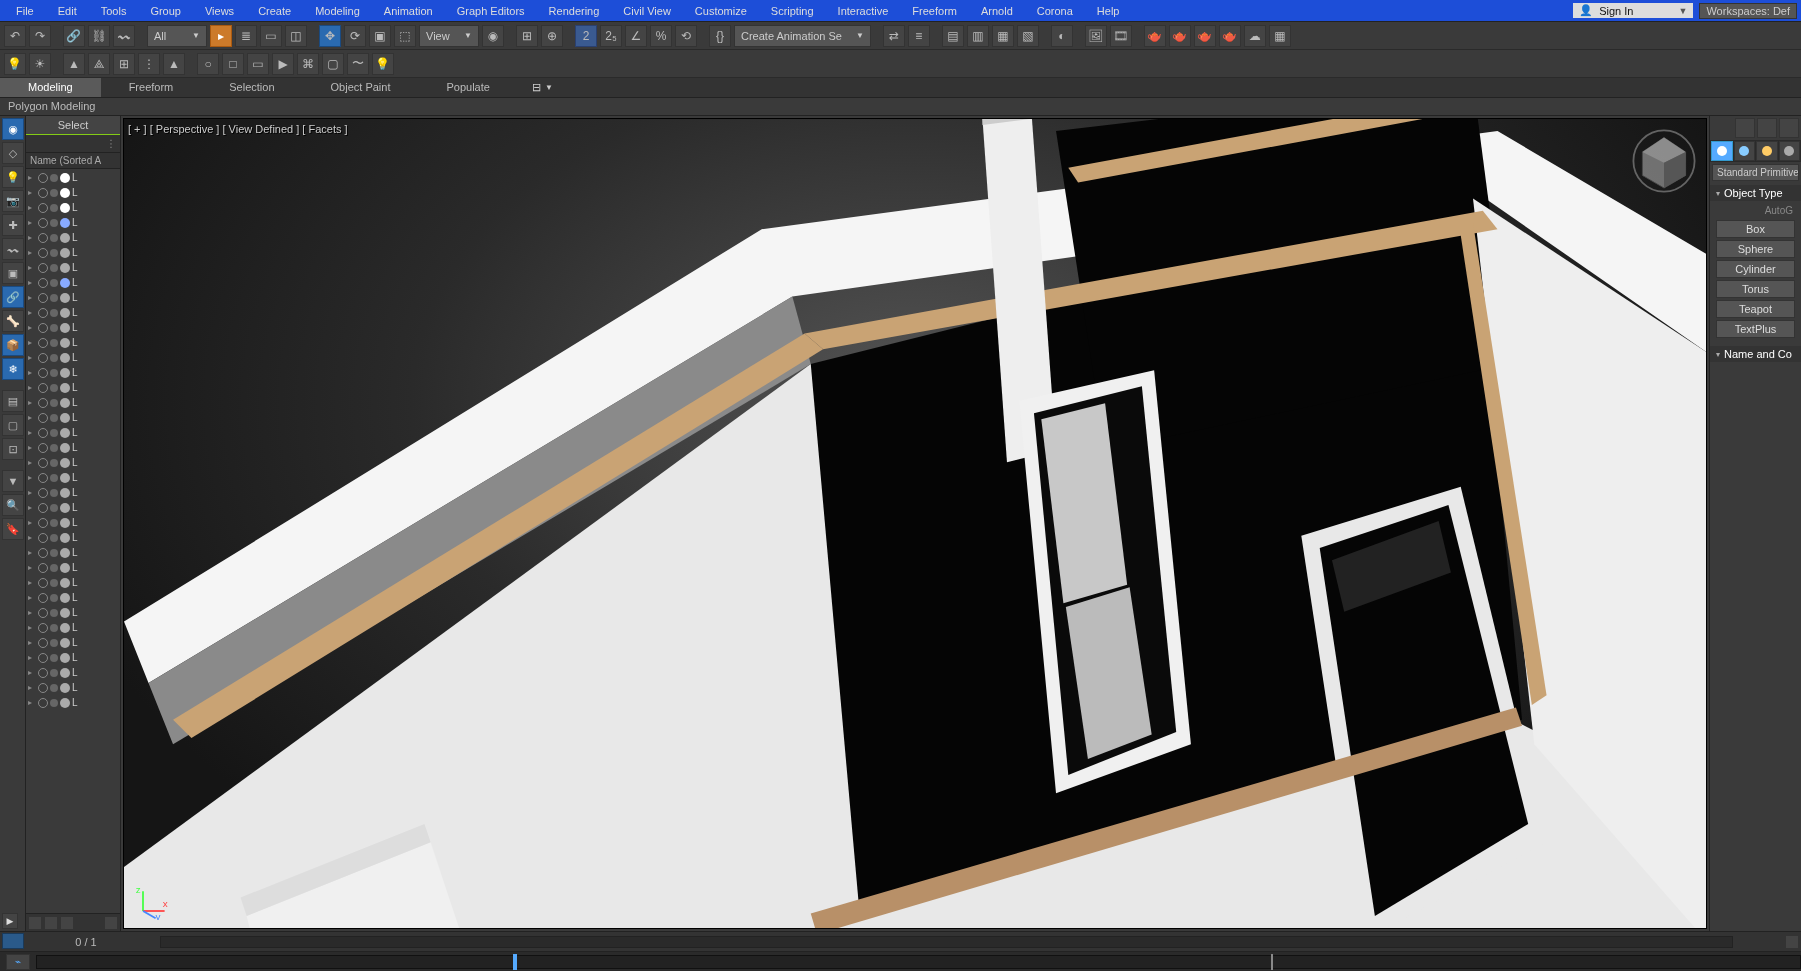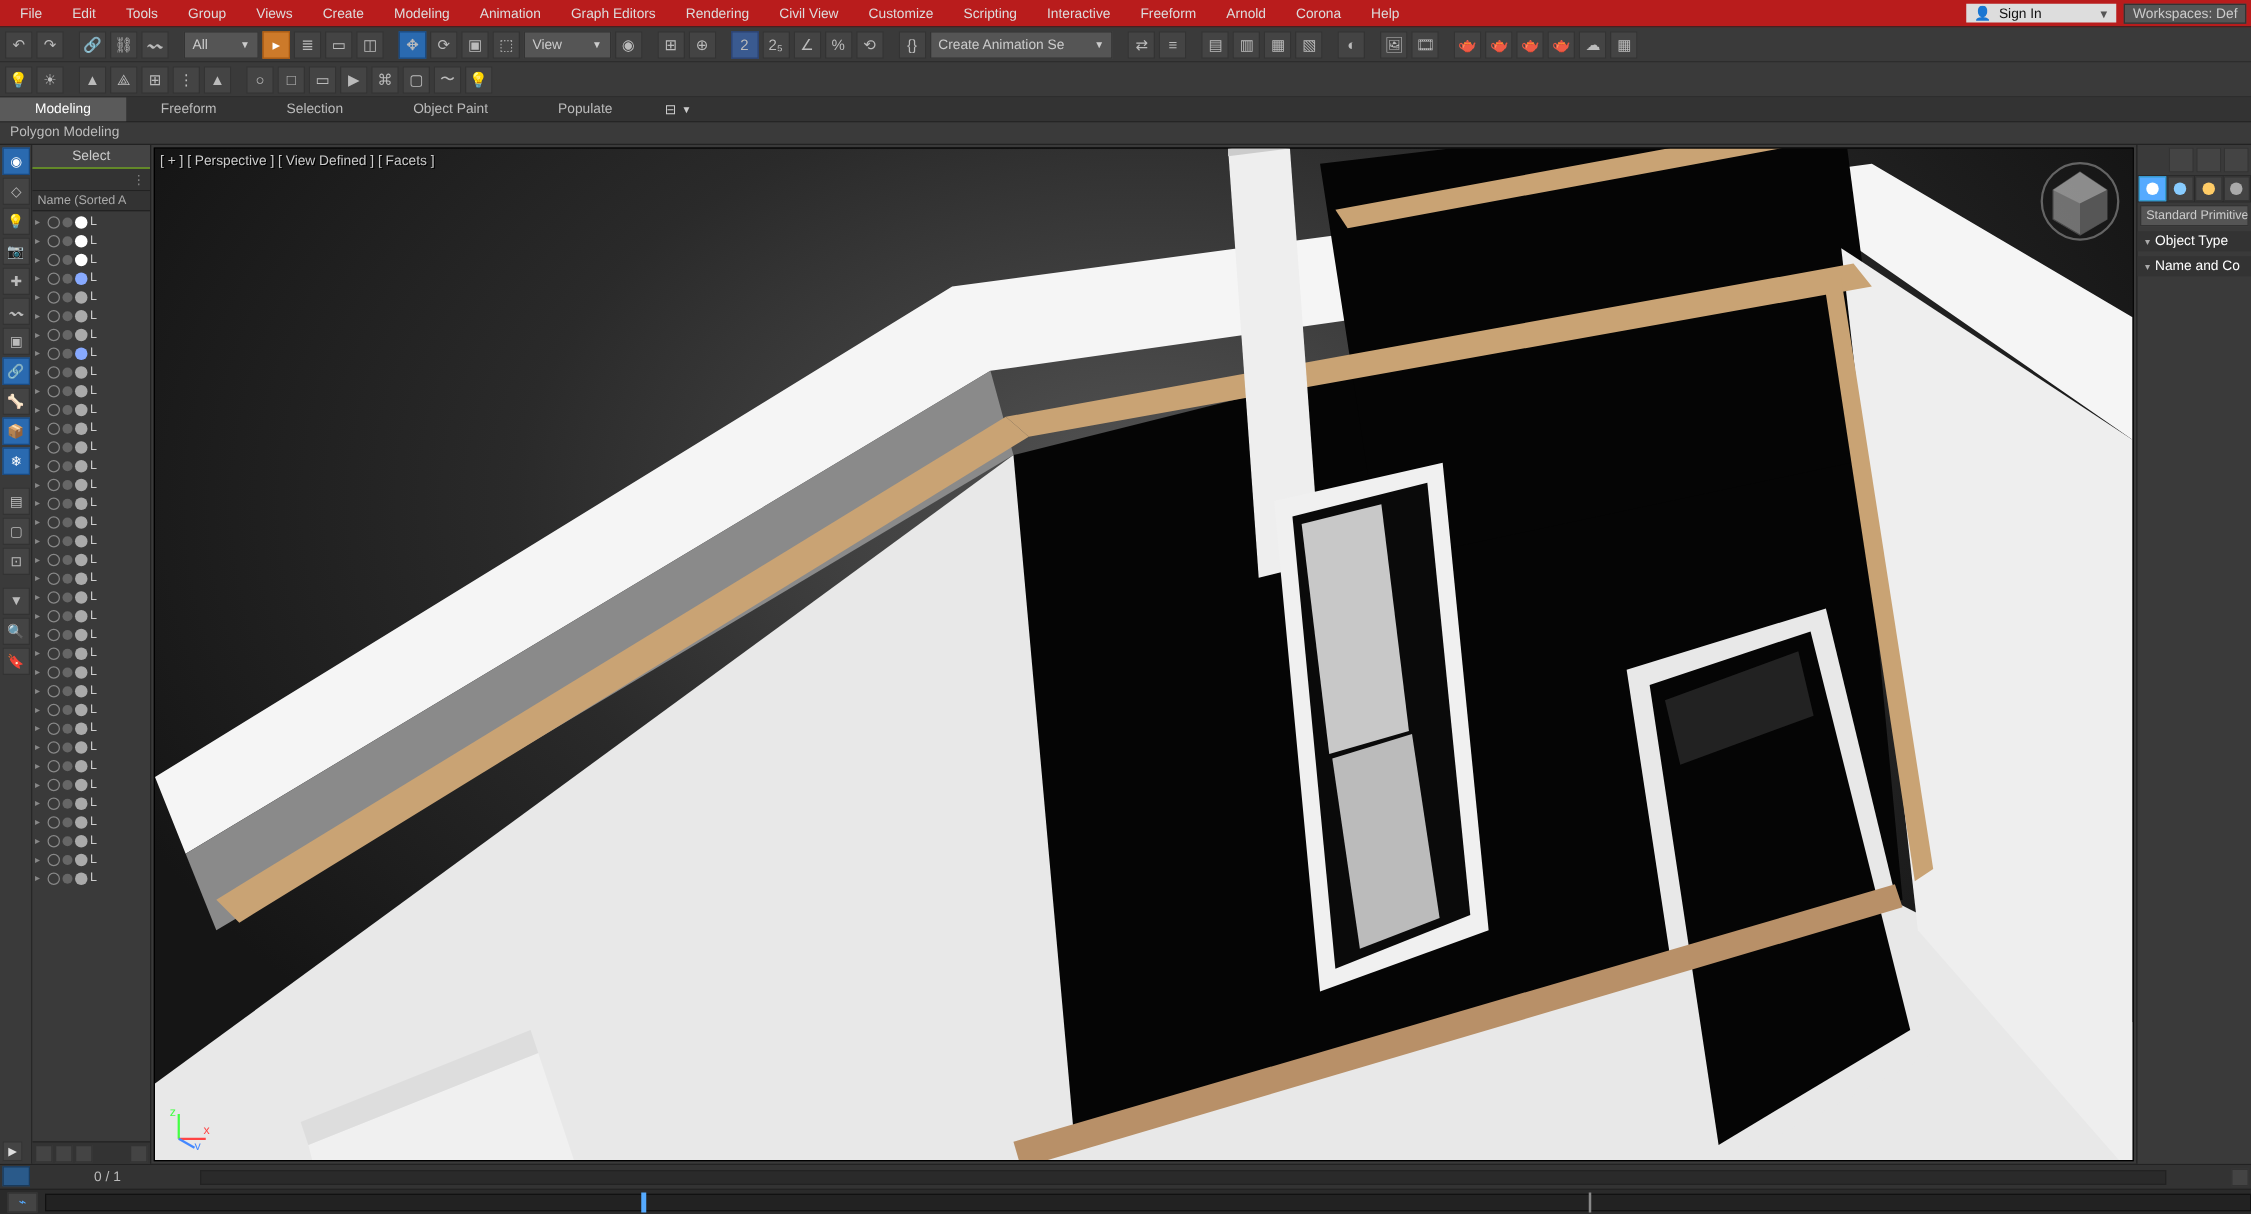--- a/index.html
+++ b/index.html
@@ -1,30 +1,30 @@
 <!DOCTYPE html>
 <html><head>
 <meta charset="utf-8">
 <style>
 * { margin: 0; padding: 0; box-sizing: border-box; font-family: "Segoe UI", Tahoma, sans-serif; font-size: 11px; user-select: none; }
 body { background: #3a3a3a; color: #ccc; overflow: hidden; width: 1801px; height: 971px; }
 
 
-.menubar { height: 22px; background: #b91c1c; display: flex; align-items: center; padding: 0 4px; border-bottom: 1px solid #222; }
+.menubar { height: 22px; background: #1d4ed8; display: flex; align-items: center; padding: 0 4px; border-bottom: 1px solid #222; }
 .menubar .mi { padding: 3px 12px; color: #ddd; cursor: pointer; }
 .menubar .spacer { flex: 1; }
 .signin { background: #ddd; color: #111; padding: 1px 6px; display: flex; align-items: center; gap: 6px; width: 120px; margin-right: 6px; }
 .signin .tri { margin-left:auto; font-size:9px; color:#555;}
 .workspaces { background: #555; padding: 1px 6px; border:1px solid #333; color:#ccc; }
 
 
 .toolbar { height: 28px; background: #3a3a3a; display: flex; align-items: center; padding: 2px 4px; gap: 3px; border-bottom: 1px solid #2a2a2a; }
 .tb-btn { width: 22px; height: 22px; background: #444; border: 1px solid #333; display:flex; align-items:center; justify-content:center; color:#bbb; font-size:12px; cursor:pointer;}
 .tb-sep { width: 6px; }
-.tb-dd { height:22px; background:#555; border:1px solid #333; color:#ccc; padding:0 6px; display:flex; align-items:center; gap:24px; min-width:60px;}
+.tb-dd { height:22px; background:#555; border:1px solid #333; color:#ccc; padding:0 6px; display:flex; align-items:center; gap:14px; min-width:60px;}
 .tb-dd .tri { font-size:8px; margin-left:auto;}
 .tb-btn.orange { background:#cc7a2a; border-color:#aa5a10; color:#fff; }
 .tb-btn.blue { background:#3a5a90; border-color:#2a4070; }
 .tb-btn.active { background:#2a6ab0; border-color:#1a4a80; }
 
 
 .ribbon { height: 20px; background: #333; display:flex; align-items:stretch; border-bottom:1px solid #222;text-align:right;}
 .ribbon .tab { padding: 3px 28px; color:#bbb; cursor:pointer; }
 .ribbon .tab.active { background:#5a5a5a; color:#fff; }
 .ribbon .end { margin-left:8px; display:flex; align-items:center; gap:4px; padding:0 6px;}
@@ -588,20 +588,29 @@
       <div class="t">
           <span class="dot" style="background:#fc6"></span>
         </div>
       <div class="t">
           <span class="dot" style="background:#aaa"></span>
         </div>
     </div>
     <div class="dd">Standard Primitive</div>
     <div class="roll">
       <div class="h">Object Type</div>
+      <div class="body">
+        <div class="chk">AutoG</div>
+        <div class="btn">Box</div>
+        <div class="btn">Sphere</div>
+        <div class="btn">Cylinder</div>
+        <div class="btn">Torus</div>
+        <div class="btn">Teapot</div>
+        <div class="btn">TextPlus</div>
+      </div>
     </div>
     <div class="roll">
       <div class="h">Name and Co</div>
     </div>
   </div>
 </div>
 
 <div class="timebar">
   <div class="sc"></div>
   <div class="count">0 / 1</div>

